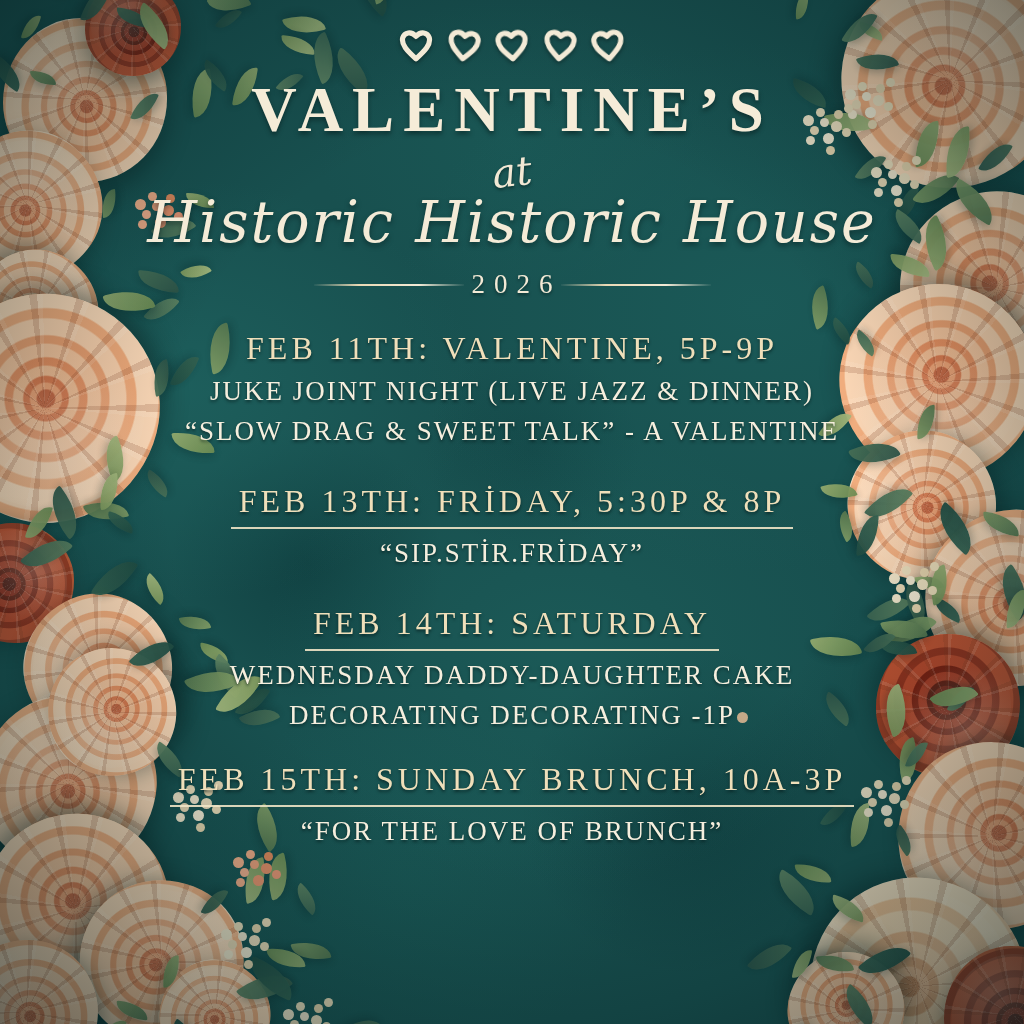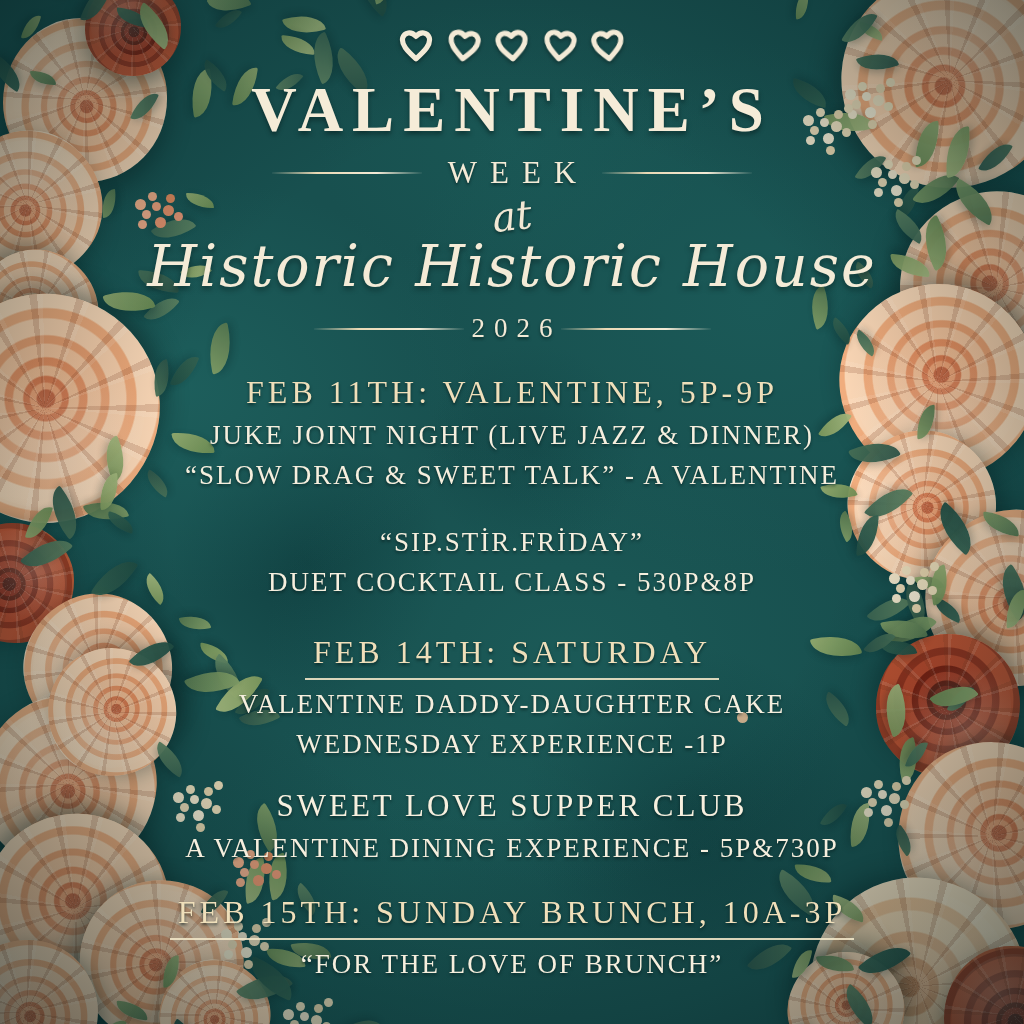--- a/index.html
+++ b/index.html
@@ -290,56 +290,47 @@
       <svg class="heart" viewBox="0 0 50 50">
           <path d="M25 41 C14 31 6 23 8.5 14.5 C10.5 8 19 6 25 13 C31 6 39.5 8 41.5 14.5 C44 23 36 31 25 41 Z" fill="none" stroke="#f3ead6" stroke-width="6.5" stroke-linejoin="round" stroke-linecap="round"></path>
         </svg>
       <svg class="heart" viewBox="0 0 50 50">
           <path d="M25 41 C14 31 6 23 8.5 14.5 C10.5 8 19 6 25 13 C31 6 39.5 8 41.5 14.5 C44 23 36 31 25 41 Z" fill="none" stroke="#f3ead6" stroke-width="6.5" stroke-linejoin="round" stroke-linecap="round"></path>
         </svg>
     </div>
 
     <h1 class="title">VALENTINE’S</h1>
 
-    <div class="ruledrow">
-      <span class="hline"></span>
-      <span class="week-text">WEEK</span>
-      <span class="hline"></span>
-    </div>
 
     <div class="script at">at</div>
     <div class="script venue">Historic Historic House</div>
 
     <div class="ruledrow year-row">
       <span class="hline"></span>
       <span class="year-text">2026</span>
       <span class="hline"></span>
     </div>
 
     <section class="event e1">
       <div class="ev-heading"><span>FEB 11TH: VALENTINE, 5P-9P</span></div>
       <div class="ev-line">JUKE JOINT NIGHT (LIVE  JAZZ &amp; DINNER)</div>
       <div class="ev-line">“SLOW DRAG &amp; SWEET TALK” - A VALENTINE</div>
     </section>
 
     <section class="event e2">
+      <div class="ev-heading"><span class="u">FEB 13TH: FRİDAY, 5:30P &amp; 8P</span></div>
       <div class="ev-line">“SIP.STİR.FRİDAY”</div>
-      <div class="ev-line">DUET COCKTAIL CLASS - 530P&amp;8P</div>
     </section>
 
     <section class="event e3">
       <div class="ev-heading"><span class="u">FEB 14TH: SATURDAY</span></div>
-      <div class="ev-line">VALENTINE DADDY-DAUGHTER CAKE</div>
-      <div class="ev-line">WEDNESDAY EXPERIENCE -1P</div>
+      <div class="ev-line">WEDNESDAY DADDY-DAUGHTER CAKE</div>
+      <div class="ev-line">DECORATING DECORATING -1P</div>
     </section>
 
-    <section class="event e4">
-      <div class="ev-heading"><span>SWEET LOVE SUPPER CLUB</span></div>
-      <div class="ev-line">A VALENTINE DINING EXPERIENCE - 5P&amp;730P</div>
-    </section>
 
     <section class="event e5">
       <div class="ev-heading"><span class="u">FEB 15TH: SUNDAY BRUNCH, 10A-3P</span></div>
       <div class="ev-line">“FOR THE LOVE OF BRUNCH”</div>
     </section>
 
   </div>
 </div>
 
 </body></html>

